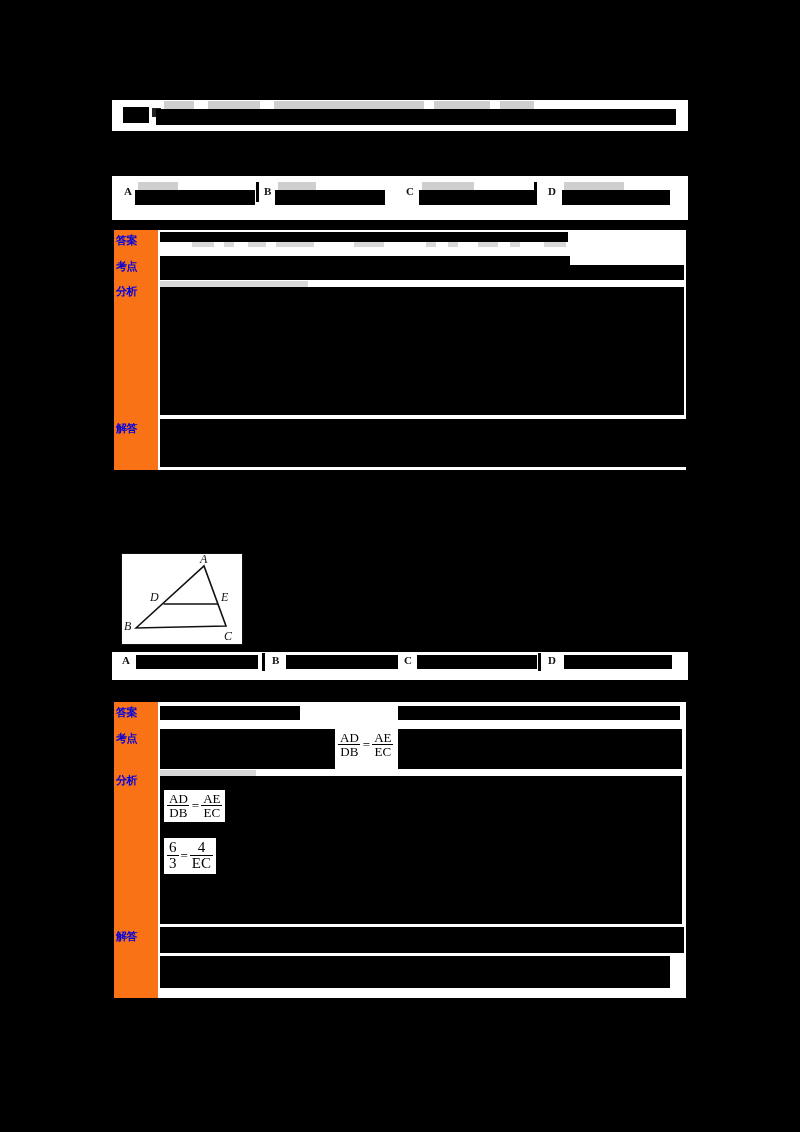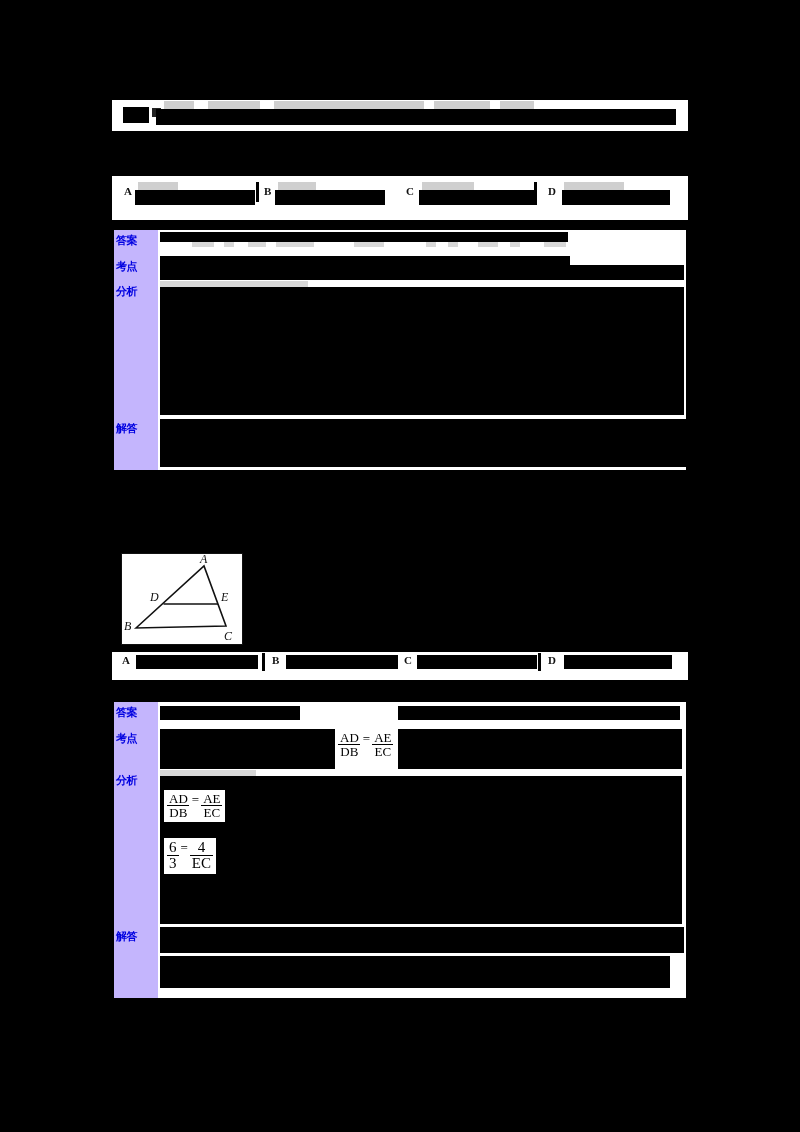--- a/index.html
+++ b/index.html
@@ -32,38 +32,38 @@
   .opt .letter{position:absolute;left:0;top:9px;font-size:11px;color:#111;font-family:"Liberation Serif",serif;font-weight:600;}
   .opt .ghost{position:absolute;height:8px;background:#cfcfcf;}
   .opt .blk{position:absolute;height:15px;background:#000;}
   .opt .sep{position:absolute;top:6px;width:3px;height:20px;background:#000;}
 
   
   .atable{border:2px solid #000;background:#fff;box-sizing:border-box;}
   #answer-1{left:112px;top:228px;width:576px;height:244px;}
   #answer-2{left:112px;top:700px;width:576px;height:300px;}
   .arow{position:relative;width:100%;box-sizing:border-box;display:flex;}
-  .acol-label{width:44px;flex:none;position:relative;background:#c4b5fd;}
+  .acol-label{width:44px;flex:none;position:relative;background:#f97316;}
   .acol-body{flex:1;position:relative;background:#fff;overflow:hidden;}
   .bluetag{
     position:absolute;left:2px;top:3px;
     color:#0000E0;font-weight:700;font-size:11px;letter-spacing:-0.5px;
     font-family:"Liberation Sans",sans-serif;
     white-space:nowrap;
     filter:blur(0.4px);
   }
   .vrule{position:absolute;left:44px;top:0;bottom:0;width:2px;background:#000;}
   .hrule{position:absolute;left:0;right:0;height:2px;background:#000;}
 
   
   #figure{left:121px;top:553px;width:122px;height:92px;background:#fff;border:1px solid #111;}
   #figure svg{display:block;}
 
   
-  .frac-wrap{display:inline-flex;background:#fff;padding:1px 2px;}
+  .frac-wrap{display:inline-flex;align-items:center;background:#fff;padding:1px 2px;}
   .frac{display:inline-flex;flex-direction:column;align-items:center;line-height:1.02;
         font-family:"Liberation Serif",serif;font-size:13px;color:#000;}
   .frac .num{padding:0 2px;}
   .frac .den{padding:0 2px;border-top:1.3px solid #000;}
   .eq{padding:0 2px;font-size:13px;font-family:"Liberation Serif",serif;}
   .frac.big{font-size:15px;}
 </style>
 </head>
 <body>
 

